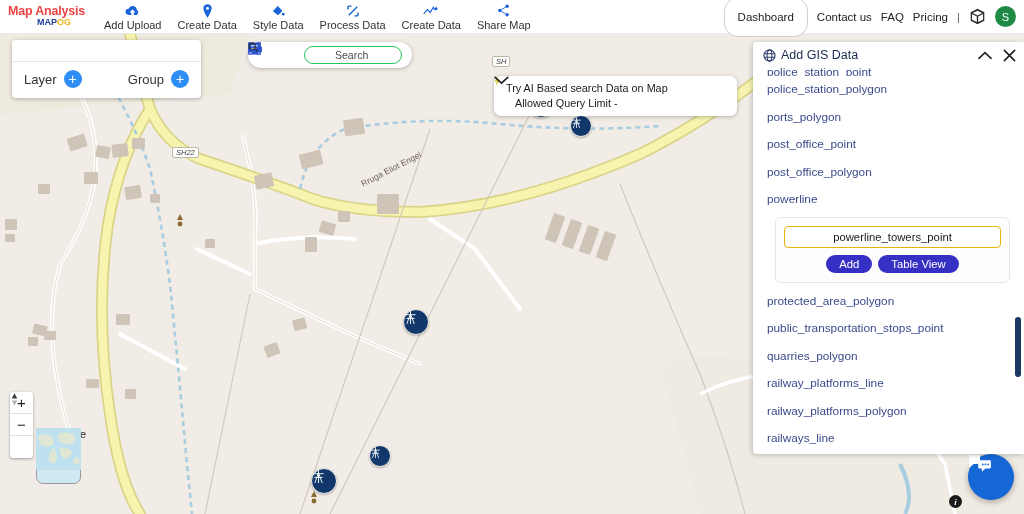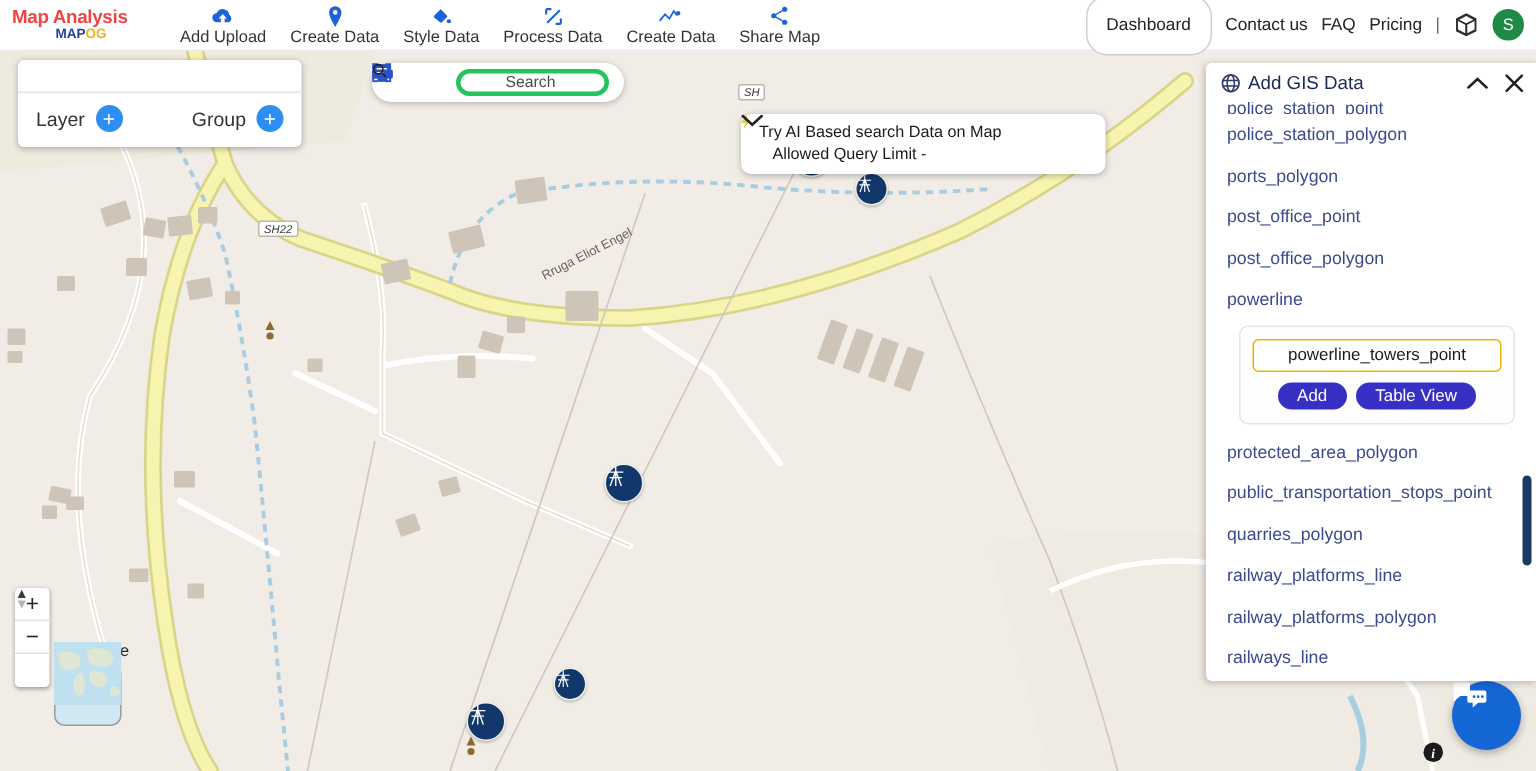--- a/index.html
+++ b/index.html
@@ -18,21 +18,21 @@
     display: flex; align-items: center;
     border-bottom: 1px solid #ececec;
   }
   .brand { width: 92px; padding-left: 8px; line-height: 1.05; }
   .brand-title {
     font-size: 12.5px; font-weight: bold; color: #ef4444; letter-spacing: -.2px;
   }
   .brand-sub { font-size: 9px; font-weight: bold; color: #1f3fa0; text-align: center; padding-left:8px;}
   .brand-sub .og { color: #f2b417; }
 
-  .navitems { display: flex; align-items: flex-start; gap: 0px; margin-left: 20px; }
+  .navitems { display: flex; align-items: flex-start; gap: 0px; margin-left: 4px; }
   .navitem {
     display: flex; flex-direction: column; align-items: center;
     padding: 1px 8px 0 8px; cursor: pointer; min-width: 62px;
   }
   .navitem .ico { height: 15px; display:flex; align-items:center; justify-content:center; color:#1a63d8; }
   .navitem .lbl { font-size: 11px; color: #333; margin-top: 1px; white-space: nowrap; }
 
   .header-right {
     margin-left: auto; display: flex; align-items: center; gap: 9px; padding-right: 8px;
   }
@@ -77,21 +77,21 @@
 
   
   .map-toolbar {
     position: absolute; left: 248px; top: 8px; height: 26px;
     background: #fff; border-radius: 13px; box-shadow: 0 1px 4px rgba(0,0,0,.25);
     display: flex; align-items: center; gap: 11px; padding: 0 10px; z-index: 30;
   }
   .tb-ico { display: flex; align-items: center; justify-content: center; cursor: pointer; color: #2b52c9; }
   .tb-search {
     display: flex; align-items: center; gap: 10px;
-    border: 3px solid #22c55e; border-radius: 12px; height: 18px;
+    border: 1px solid #22c55e; border-radius: 12px; height: 18px;
     padding: 0 8px 0 30px; margin-left: 2px;
   }
   .tb-search input {
     border: none; outline: none; font-size: 10.5px; width: 48px; color: #333;
     font-family: "Liberation Sans", sans-serif; background: transparent;
   }
   .tb-search input::placeholder { color: #4a4a4a; }
 
   
   .ai-banner {
@@ -127,21 +127,21 @@
     font-family: "Liberation Serif", serif; font-style: italic; font-weight: bold;
   }
   .chat-fab {
     position: absolute; right: 10px; bottom: 14px; width: 46px; height: 46px;
     border-radius: 50%; background: #1667d6; box-shadow: 0 2px 6px rgba(0,0,0,.3);
     display: flex; align-items: center; justify-content: center; cursor: pointer; z-index: 40;
   }
 
   
   .gis-panel {
-    position: absolute; right: 0; top: 42px; width: 220px; height: 412px;
+    position: absolute; right: 0; top: 42px; width: 271px; height: 412px;
     background: #fff; border-radius: 4px 0 0 4px;
     box-shadow: -1px 1px 5px rgba(0,0,0,.22); z-index: 50; overflow: hidden;
   }
   .gis-head {
     height: 26px; display: flex; align-items: center; padding: 0 8px 0 10px;
     background: #fff; position: relative; z-index: 3;
   }
   .gis-head .g-ico { color: #2c3a6b; display: flex; margin-right: 5px; }
   .gis-title { font-size: 12.5px; color: #1b2a50; font-weight: 500; }
   .gis-head-actions { margin-left: auto; display: flex; align-items: center; gap: 11px; }

